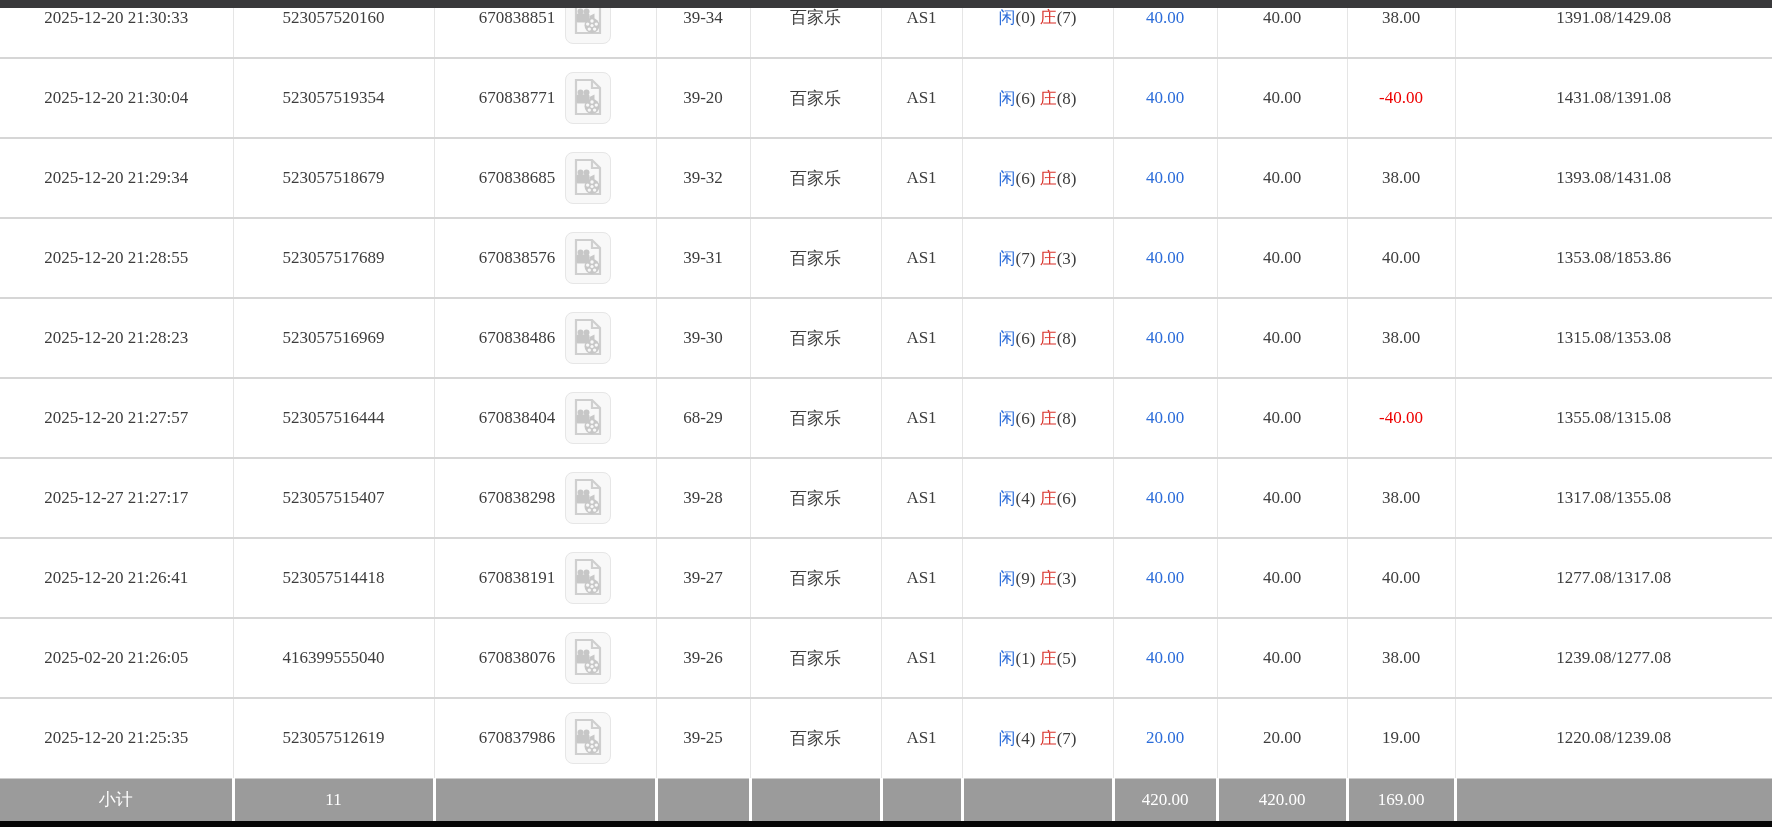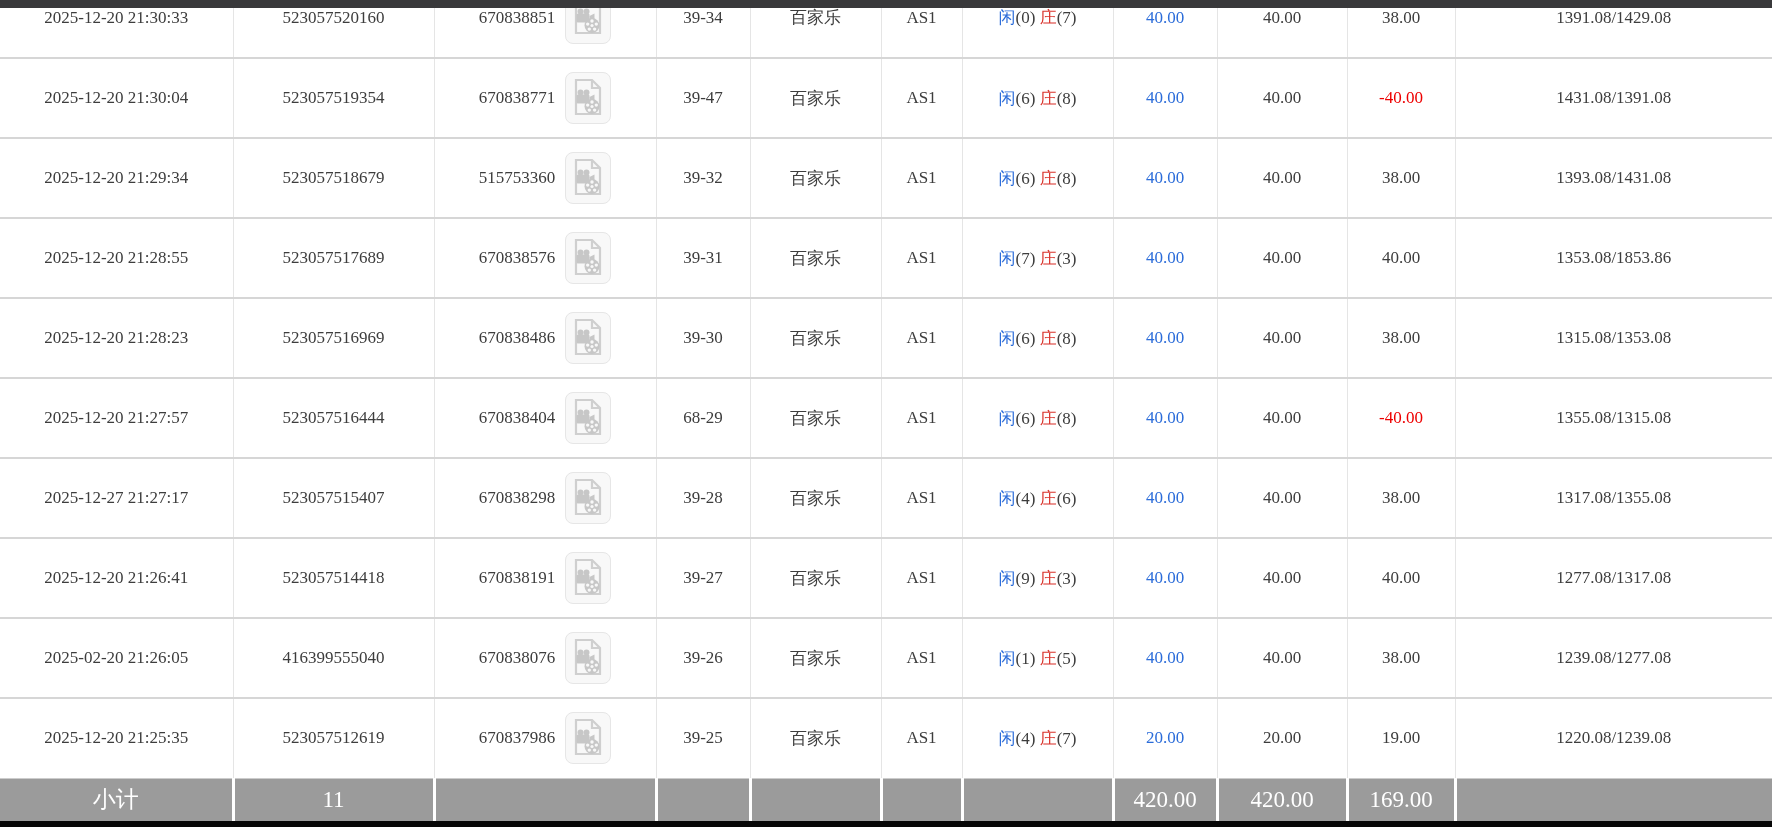--- a/index.html
+++ b/index.html
@@ -29,21 +29,21 @@
     cursor:pointer;padding:0;
   }
   .blue{color:#2b6cd9;}
   .red{color:#d9322b;}
   .amount-blue{color:#2b6cd9;}
   .neg{color:#ee0000;margin-top:13px;}
   .result-cell .pts{color:#3d3d3d;}
   tr.footer-row{height:43px;}
   tr.footer-row > td{
     background:#9b9b9b;color:#ffffff;border-top:1px solid #cccccc;
-    border-left:3px solid #ffffff;border-right:none;font-size:23px;
+    border-left:3px solid #ffffff;border-right:none;font-size:17px;
   }
   tr.footer-row > td:first-child{border-left:none;}
 </style>
 </head>
 <body>
 
 <div class="viewport">
   <div class="topbar"></div>
 
   <table class="records">
@@ -120,38 +120,38 @@
               <circle cx="20" cy="24" r="1.7" fill="#f8f8f8"></circle>
               <circle cx="24.3" cy="27.1" r="1.7" fill="#f8f8f8"></circle>
               <circle cx="22.6" cy="32.1" r="1.7" fill="#f8f8f8"></circle>
               <circle cx="17.3" cy="32.1" r="1.7" fill="#f8f8f8"></circle>
               <circle cx="15.7" cy="27.1" r="1.7" fill="#f8f8f8"></circle>
             </svg>
           </span>
         </button>
       </div>
     </td>
-    <td>39-47</td>
+    <td>39-20</td>
     <td>百家乐</td>
     <td>AS1</td>
     <td class="result-cell">
       <span class="blue">闲</span><span class="pts">(6)</span>
       <span class="red">庄</span><span class="pts">(8)</span>
     </td>
     <td class="amount-blue">40.00</td>
     <td>40.00</td>
     <td class="neg">-40.00</td>
     <td>1431.08/1391.08</td>
   </tr>
         <tr class="data-row">
     <td>2025-12-20 21:29:34</td>
     <td>523057518679</td>
     <td>
       <div class="gid-wrap">
-        <span>515753360</span>
+        <span>670838685</span>
         <button class="video-btn">
           <span>
             <svg width="32" height="38" viewBox="0 0 32 38" fill="none">
               <path d="M4 2 h16 l8 8 v26 h-24 z" stroke="#cfcfcf" stroke-width="2.2" fill="none"></path>
               <path d="M20 2 v8 h8" stroke="#cfcfcf" stroke-width="2.2" fill="none"></path>
               <circle cx="8.5" cy="14.5" r="3" fill="#c7c7c7"></circle>
               <circle cx="14.5" cy="14.5" r="3" fill="#c7c7c7"></circle>
               <rect x="4.5" y="16.5" width="13" height="9" rx="1.5" fill="#c7c7c7"></rect>
               <path d="M17.5 19 l5 -2.5 v8 l-5 -2.5 z" fill="#c7c7c7"></path>
               <circle cx="20" cy="28.5" r="7.5" fill="#c7c7c7"></circle>

